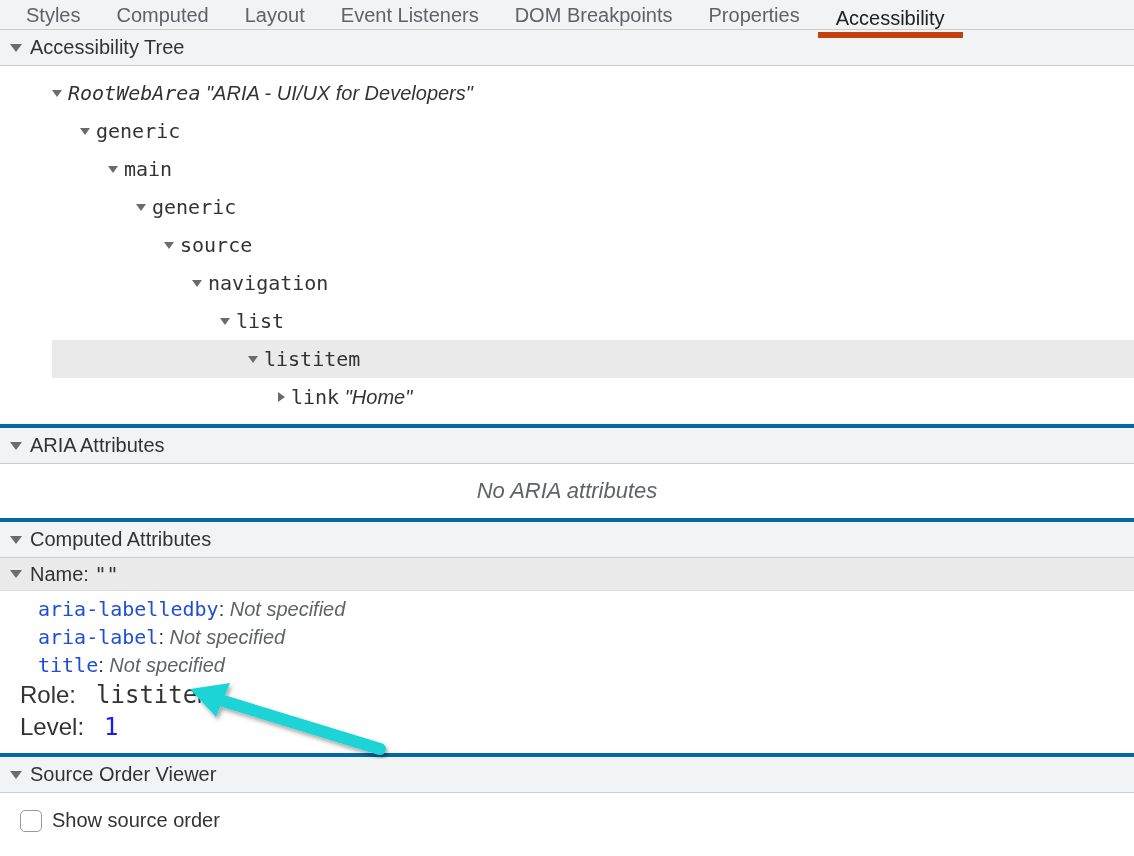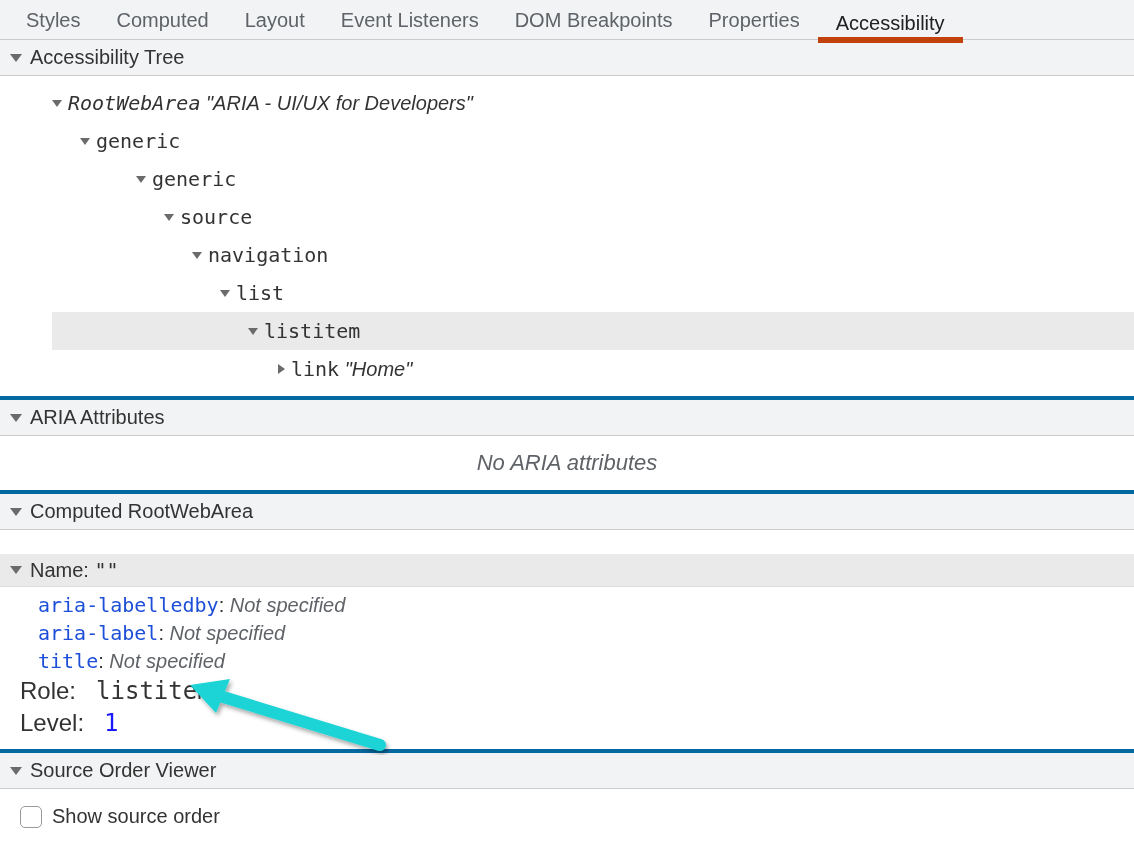--- a/index.html
+++ b/index.html
@@ -10,21 +10,21 @@
     background: #fff;
     width: 1134px;
     height: 856px;
     overflow: hidden;
   }
   .tabs {
     display: flex;
     align-items: center;
     background: #f1f3f4;
     border-bottom: 1px solid #ccc;
-    height: 40px;
+    height: 30px;
     gap: 0;
     padding: 0 8px;
   }
   .tab {
     padding: 0 18px;
     height: 46px;
     line-height: 46px;
     color: #5f6368;
     cursor: pointer;
     font-size: 20px;
@@ -92,21 +92,20 @@
   .no-aria { text-align: center; font-style: italic; color: #5f6368; padding: 14px 0; font-size: 22px; }
   .computed {
     padding: 0;
   }
   .comp-name-row {
     background: #eaeaea;
     padding: 4px 10px;
     display: flex;
     align-items: center;
     border-bottom: 1px solid #ddd;
-    margin-top: 24px;
   }
   .comp-body { padding: 4px 10px 10px 10px; }
   .comp-line { padding: 2px 0 2px 28px; font-size: 20px; }
   .comp-line2 { padding: 2px 0 2px 10px; font-size: 24px; }
   .checkbox-row { display: flex; align-items: center; padding: 16px 20px; gap: 10px; font-size: 20px; }
   .checkbox-box {
     width: 22px; height: 22px;
     border: 1.5px solid #999;
     border-radius: 5px;
     display: inline-block;
@@ -137,20 +136,24 @@
   <div class="tree-row" style="padding-left:0px">
     <span class="caret"></span>
     <span class="mono italic">RootWebArea</span>
     <span>&nbsp;</span>
     <span class="italic">"ARIA - UI/UX for Developers"</span>
   </div>
   <div class="tree-row" style="padding-left:28px">
     <span class="caret"></span>
     <span class="mono">generic</span>
   </div>
+  <div class="tree-row" style="padding-left:56px">
+    <span class="caret"></span>
+    <span class="mono">main</span>
+  </div>
   <div class="tree-row" style="padding-left:84px">
     <span class="caret"></span>
     <span class="mono">generic</span>
   </div>
   <div class="tree-row" style="padding-left:112px">
     <span class="caret"></span>
     <span class="mono">source</span>
   </div>
   <div class="tree-row" style="padding-left:140px">
     <span class="caret"></span>
@@ -173,21 +176,21 @@
 </div>
 
 <div class="section-header">
   <span class="disclosure"></span>
   <span>ARIA Attributes</span>
 </div>
 <div class="no-aria">No ARIA attributes</div>
 
 <div class="section-header">
   <span class="disclosure"></span>
-  <span>Computed RootWebArea</span>
+  <span>Computed Attributes</span>
 </div>
 <div class="computed">
   <div class="comp-name-row">
     <span class="disclosure"></span>
     <span>Name:</span>
     <span>&nbsp;</span>
     <span class="mono">""</span>
   </div>
   <div class="comp-body" style="position:relative">
     <div class="comp-line">

